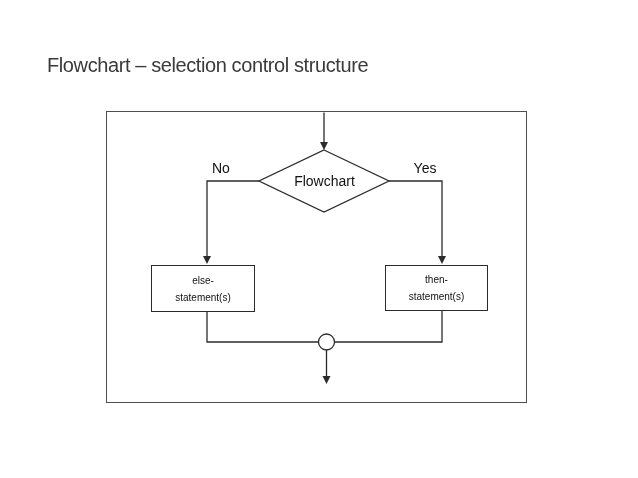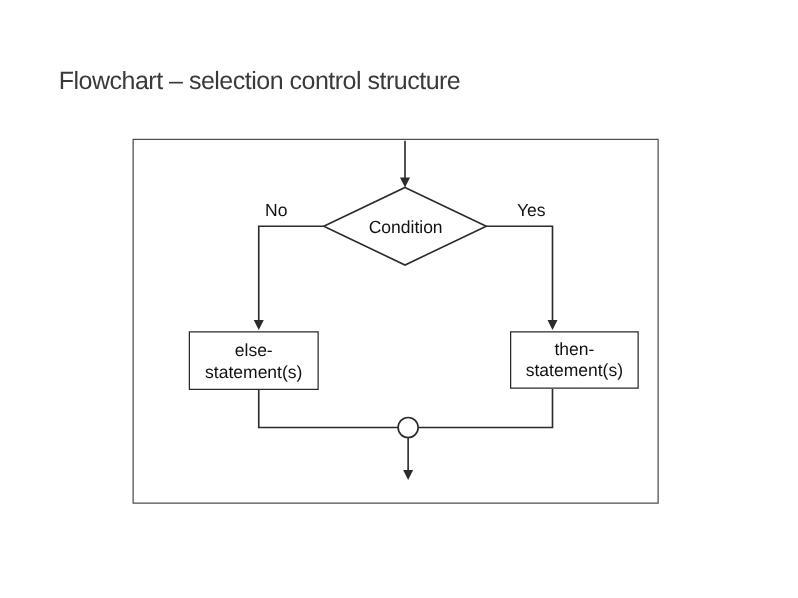--- a/index.html
+++ b/index.html
@@ -62,27 +62,27 @@
   .lbl.cond{left:259px;top:173px;width:131px;text-align:center;}
   .pbox{
     position:absolute;
     box-sizing:border-box;
     border:1.3px solid var(--line);
     background:#ffffff;
     display:flex;
     flex-direction:column;
     align-items:center;
     justify-content:center;
-    font-size:14px;
+    font-size:10px;
     line-height:17px;
     color:var(--text);
     text-align:center;
   }
   .pbox.else{left:151px;top:265px;width:104px;height:47px;}
-  .pbox.then{left:408px;top:265px;width:103px;height:46px;}
+  .pbox.then{left:385px;top:265px;width:103px;height:46px;}
 </style>
 </head>
 <body>
 
 <div class="slide">
 
   <div class="slide-title">Flowchart – selection control structure</div>
 
   <div class="frame"></div>
 
@@ -105,21 +105,21 @@
     <circle class="shape" cx="326.5" cy="342" r="8"></circle>
 
     <line class="ln" x1="326.5" y1="350" x2="326.5" y2="377"></line>
     <polygon class="ah" points="322.5,376 330.5,376 326.5,384"></polygon>
   </svg>
 
   <div class="lbl no">No</div>
 
   <div class="lbl yes">Yes</div>
 
-  <div class="lbl cond">Condition</div>
+  <div class="lbl cond">Flowchart</div>
 
   <div class="pbox else">
     <span>else-</span>
     <span>statement(s)</span>
   </div>
 
   <div class="pbox then">
     <span>then-</span>
     <span>statement(s)</span>
   </div>

